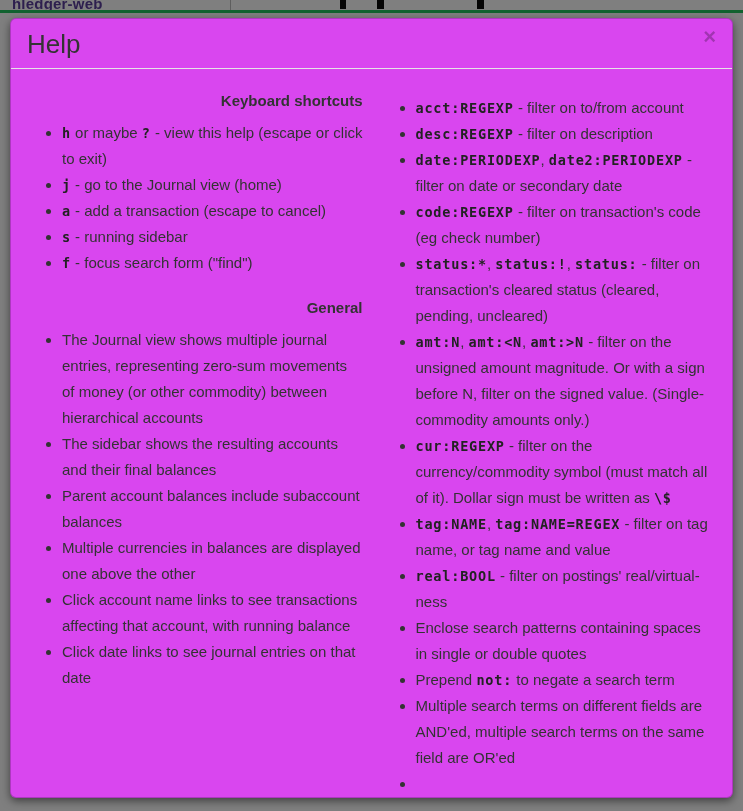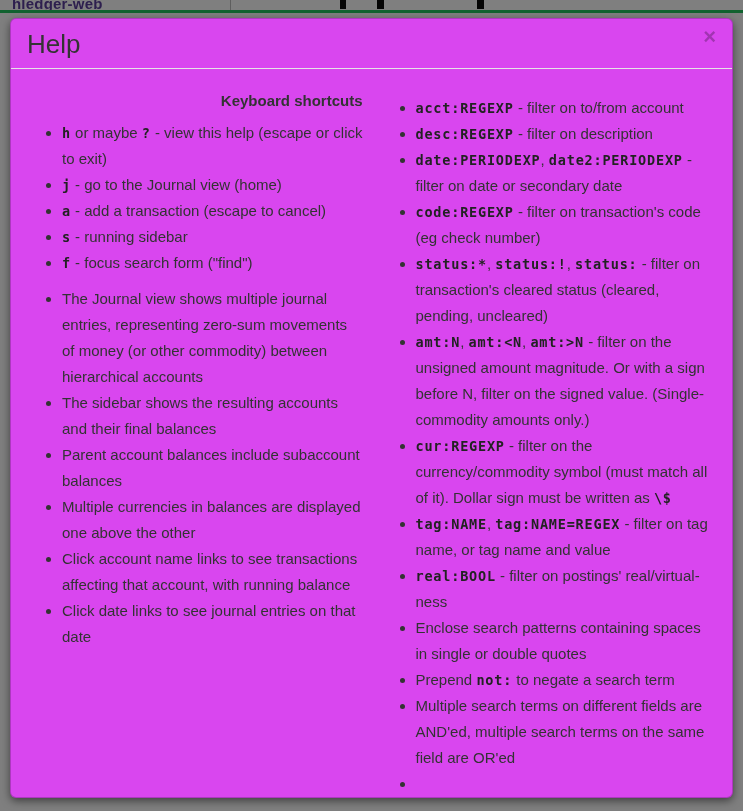--- a/index.html
+++ b/index.html
@@ -94,20 +94,21 @@
   <div class="modal-body">
     <div class="help-col left">
         <div class="section-heading">Keyboard shortcuts</div>
         <ul class="help-list">
           <li><span class="code">h</span><span> or maybe </span><span class="code">?</span><span> - view this help (escape or click to exit)</span></li>
           <li><span class="code">j</span><span> - go to the Journal view (home)</span></li>
           <li><span class="code">a</span><span> - add a transaction (escape to cancel)</span></li>
           <li><span class="code">s</span><span> - running sidebar</span></li>
           <li><span class="code">f</span><span> - focus search form ("find")</span></li>
         </ul>
+        <div class="section-heading">General</div>
         <ul class="help-list">
           <li><span>The Journal view shows multiple journal entries, representing zero-sum movements of money (or other commodity) between hierarchical accounts</span></li>
           <li><span>The sidebar shows the resulting accounts and their final balances</span></li>
           <li><span>Parent account balances include subaccount balances</span></li>
           <li><span>Multiple currencies in balances are displayed one above the other</span></li>
           <li><span>Click account name links to see transactions affecting that account, with running balance</span></li>
           <li><span>Click date links to see journal entries on that date</span></li>
         </ul>
       </div>
     <div class="help-col right">

